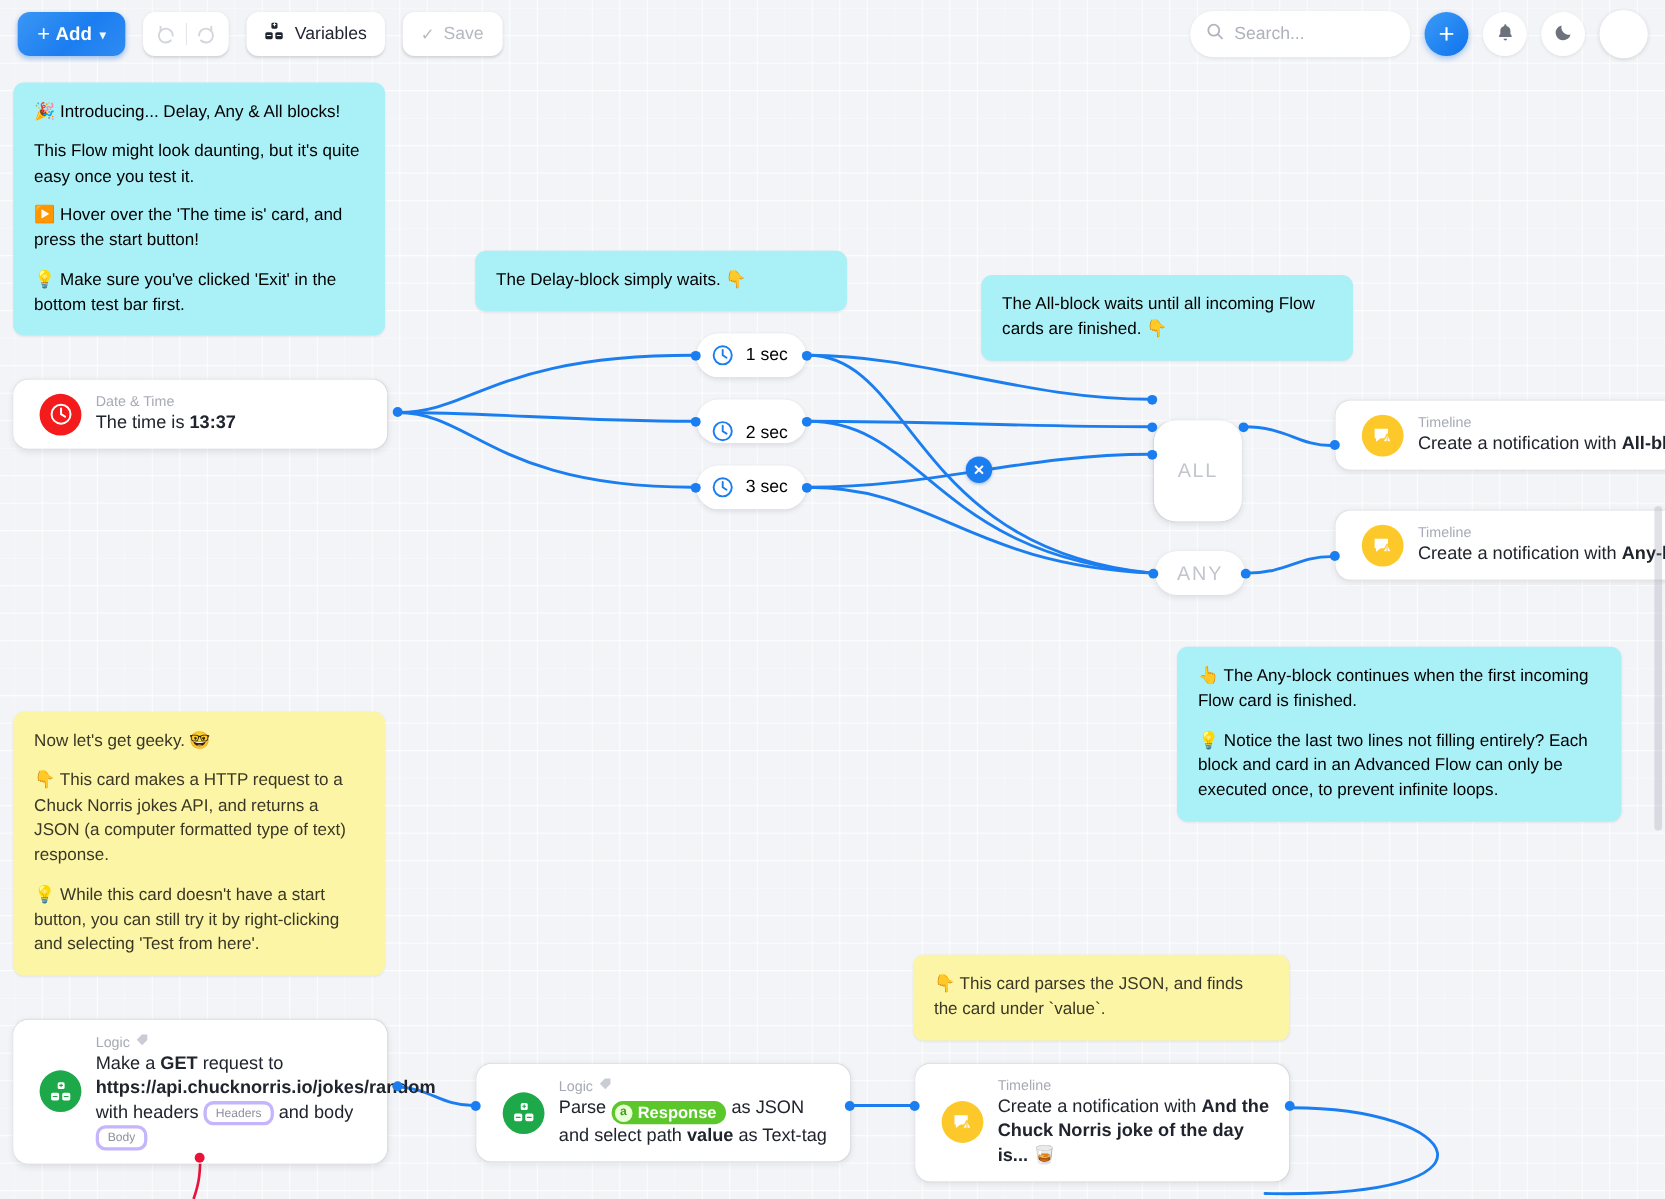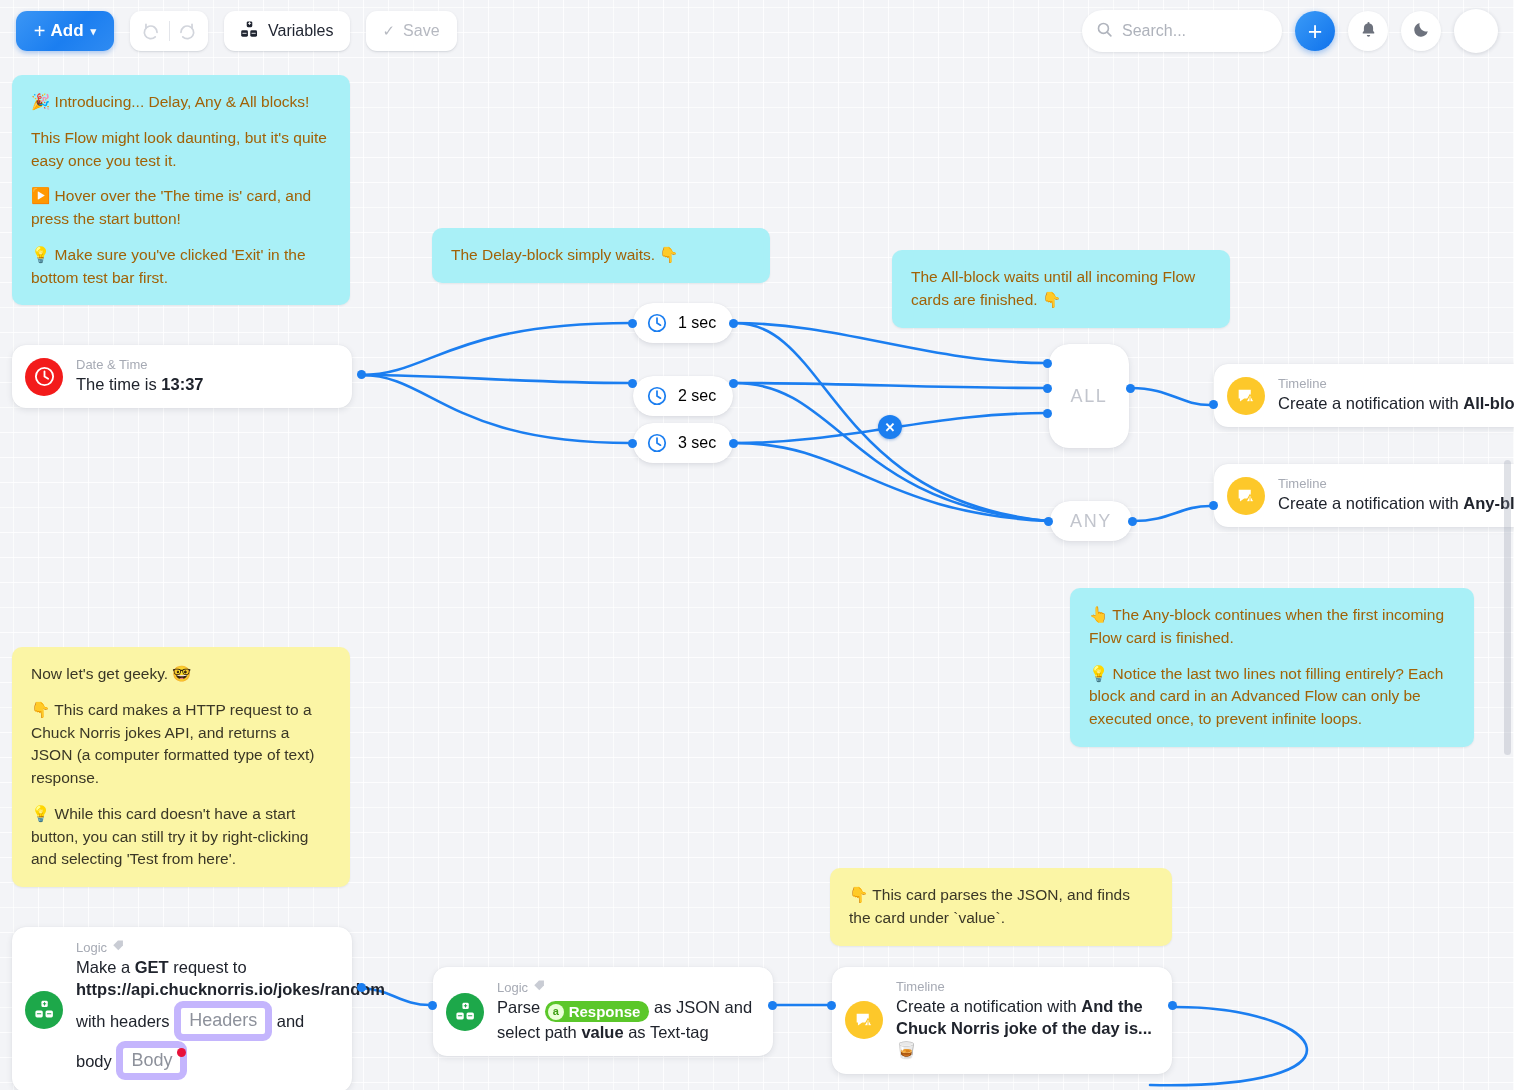--- a/index.html
+++ b/index.html
@@ -75,49 +75,49 @@
   #avatar-btn {
     width: 44px; height: 44px; background: #fff;
     box-shadow: 0 1px 4px rgba(25,35,60,.16);
   }
 
   
   .node { position: absolute; z-index: 20; }
 
   .note {
     border-radius: 10px; padding: 16px 19px;
-    font-size: 15.5px; line-height: 1.47; color: #a16207;
+    font-size: 15.5px; line-height: 1.47; color: #000000;
     box-shadow: 0 1px 2px rgba(30,40,60,.07);
   }
   .note.cyan { background: #a9f0f7; }
   .note.yellow { background: #fbf5a5; color: #3a3726; }
   .note p + p { margin-top: 13px; }
 
   .card {
     background: #fff; border-radius: 14px;
     box-shadow: 0 2px 6px rgba(25,35,60,.10), 0 0 1px rgba(25,35,60,.10);
-    display: flex; align-items: center; gap: 13px; padding: 12px 16px 12px 13px;
+    display: flex; align-items: center; gap: 13px; padding: 12px 16px 12px 24px;
   }
   .card-ico {
     width: 38px; height: 38px; border-radius: 50%; flex: none;
     display: flex; align-items: center; justify-content: center;
   }
   .ico-red { background: #f31b1b; }
   .ico-yellow { background: #fdc82a; }
   .ico-green { background: #1da84a; }
   .card-body { min-width: 0; }
   .card-kind {
     font-size: 13px; color: #a6aab4; line-height: 1.25; margin-bottom: 1px;
     display: flex; align-items: center; gap: 5px;
   }
   .card-title { font-size: 16.5px; color: #20242d; line-height: 1.32; }
   .card-title b { font-weight: 700; }
   .tagpill {
-    display: inline-block; border: 7px solid #c4b5fd; border-radius: 9px;
-    padding: 1px 8px; font-size: 18px; color: #8d919b; vertical-align: 1px;
+    display: inline-block; border: 3px solid #c4b5fd; border-radius: 9px;
+    padding: 1px 8px; font-size: 11px; color: #8d919b; vertical-align: 1px;
   }
   .resp-pill {
     display: inline-flex; align-items: center; gap: 5px; background: #5bc72a;
     border-radius: 11px; padding: 1px 9px 1px 3px; vertical-align: -2px;
   }
   .resp-pill .rb {
     width: 16px; height: 16px; border-radius: 50%; background: #eaffd8; color: #3d9e16;
     font-size: 11px; font-weight: 700; display: flex; align-items: center; justify-content: center;
   }
   .resp-pill .rt { color: #fff; font-size: 15px; font-weight: 600; }
@@ -129,21 +129,21 @@
     box-shadow: 0 2px 5px rgba(25,35,60,.11), 0 0 1px rgba(25,35,60,.1);
     font-size: 16px; color: #000000; font-weight: 500;
   }
 
   
   .logic-block {
     background: #fff; display: flex; align-items: center; justify-content: center;
     color: #c2c5cd; font-size: 18px; letter-spacing: 1.6px; font-weight: 500;
     box-shadow: 0 2px 6px rgba(25,35,60,.11), 0 0 1px rgba(25,35,60,.10);
   }
-  #block-all { width: 80px; height: 104px; border-radius: 20px; }
+  #block-all { width: 80px; height: 92px; border-radius: 20px; margin-top: 38px; }
   #block-any { width: 82px; height: 40px; border-radius: 20px; }
 
   
   .port {
     position: absolute; width: 9px; height: 9px; border-radius: 50%;
     background: #1b7ef0; z-index: 25;
   }
   .port.red { background: #e8123a; }
 
   .xbtn {
@@ -319,21 +319,21 @@
   <div class="node delay" style="left:633px; top:303px;">
     <svg width="22" height="22" viewBox="0 0 24 24" fill="none" stroke="#1b7ef0" stroke-width="1.9" stroke-linecap="round">
       <circle cx="12" cy="12" r="9"></circle>
         <path d="M12 6.6V12l3.8 2.4"></path>
     </svg>
     <span>1 sec</span>
   </div>
   <span class="port" style="left:628px; top:319px;"></span>
   <span class="port" style="left:729px; top:319px;"></span>
 
-  <div class="node delay" style="left:633px; top:376px;">
+  <div class="node delay" style="left:633px; top:363px;align-items:flex-end;">
     <svg width="22" height="22" viewBox="0 0 24 24" fill="none" stroke="#1b7ef0" stroke-width="1.9" stroke-linecap="round">
       <circle cx="12" cy="12" r="9"></circle>
         <path d="M12 6.6V12l3.8 2.4"></path>
     </svg>
     <span>2 sec</span>
   </div>
   <span class="port" style="left:628px; top:379px;"></span>
   <span class="port" style="left:729px; top:379px;"></span>
 
   <div class="node delay" style="left:633px; top:423px;">

